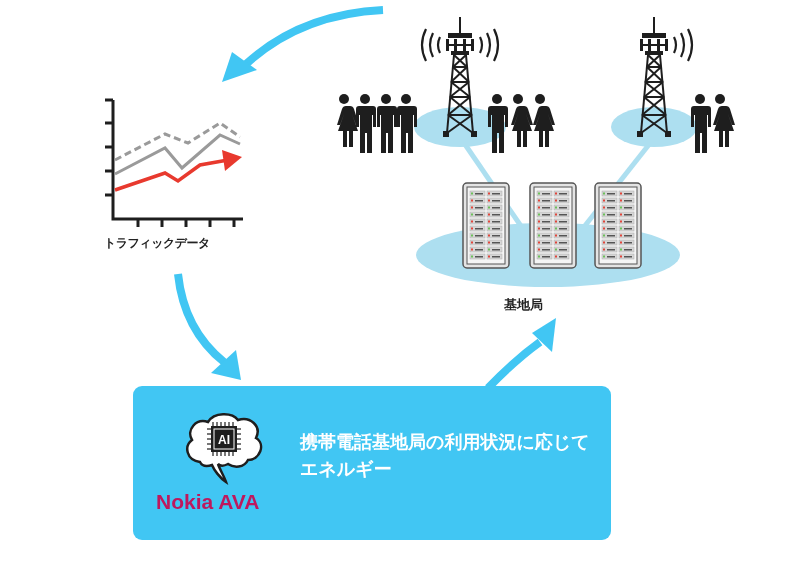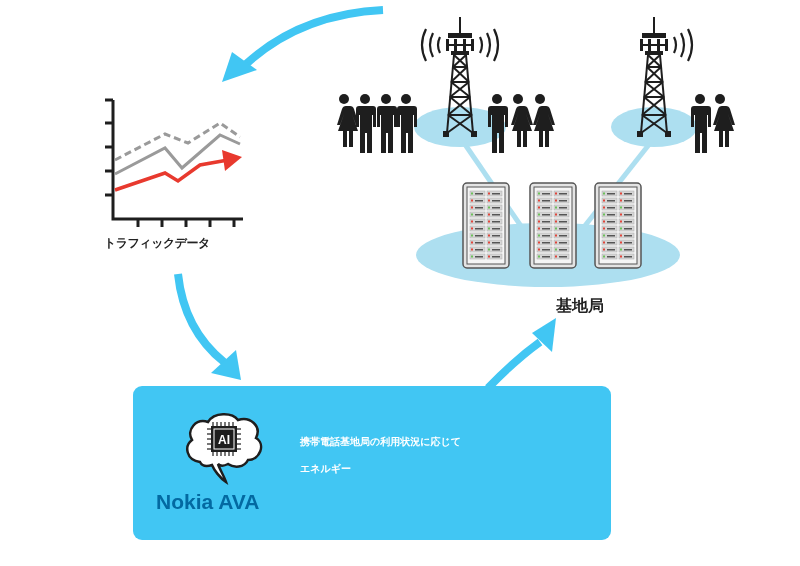--- a/index.html
+++ b/index.html
@@ -1,27 +1,27 @@
 <!DOCTYPE html>
 <html><head>
   <meta charset="utf-8">
   <style>
     html, body { margin: 0; padding: 0; background: #ffffff; }
     body { width: 800px; height: 566px; position: relative; overflow: hidden;
            font-family: "DejaVu Sans", sans-serif; }
     #canvas { position: absolute; left: 0; top: 0; width: 800px; height: 566px; }
     .lbl { position: absolute; font-family: "DejaVu Sans", sans-serif; color: #222; font-weight: bold; }
     #traffic-label { left: 104px; top: 235px; font-size: 12px; letter-spacing: -0.5px; }
-    #station-label { left: 556px; top: 296px; font-size: 16px; }
+    #station-label { left: 504px; top: 296px; font-size: 13px; }
     #ava-box { position: absolute; left: 133px; top: 386px; width: 478px; height: 154px;
                background: #41c6f3; border-radius: 9px; }
-    #ava-name { position: absolute; left: 156px; top: 490px; font-size: 21px; color: #0369a1;
+    #ava-name { position: absolute; left: 156px; top: 490px; font-size: 21px; color: #be185d;
                 font-family: "Liberation Sans", sans-serif; font-weight: bold; text-align: center; }
     #ava-desc { position: absolute; left: 300px; top: 428px; width: 300px; color: #ffffff;
-                font-size: 10px; line-height: 27px; font-weight: bold; }
+                font-size: 18px; line-height: 27px; font-weight: bold; }
     #ava-desc div { white-space: nowrap; }
   </style>
 </head>
 <body>
 
 <svg id="canvas" viewBox="0 0 800 566" xmlns="http://www.w3.org/2000/svg">
   <defs>
 
     <g id="man">
       <circle cx="0" cy="-38" r="5"></circle>

